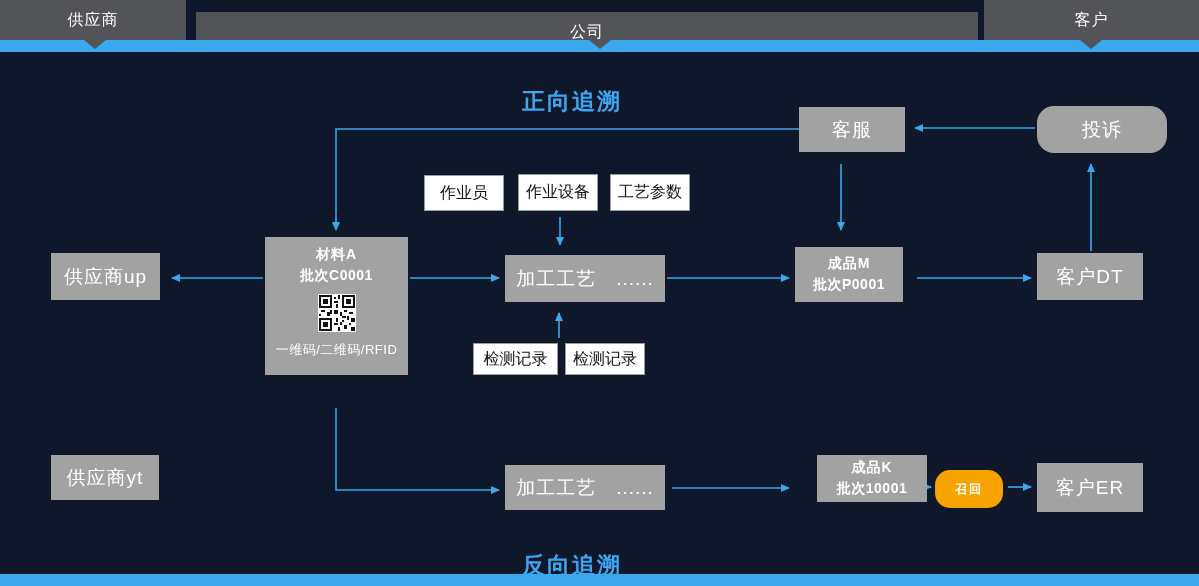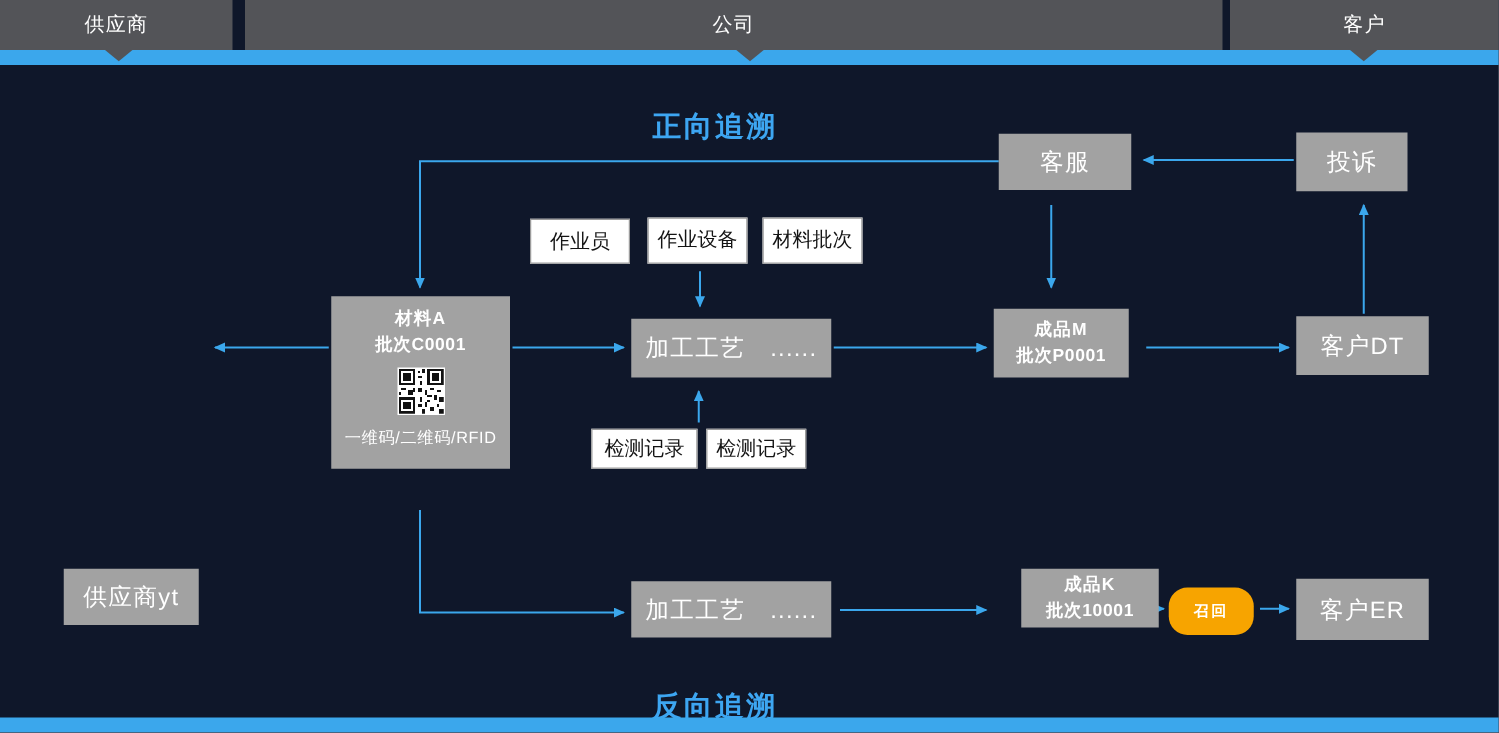--- a/index.html
+++ b/index.html
@@ -4,21 +4,21 @@
 <style>
   * { margin:0; padding:0; box-sizing:border-box; }
   html,body { width:1199px; }
   body { font-family:"Liberation Sans","DejaVu Sans",sans-serif; background:#fff; }
   .canvas { position:relative; width:1199px; height:586px; background:#0f172a; overflow:hidden; }
 
   
   .seg { position:absolute; top:0; height:40px; background:#535458; color:#fff;
          display:flex; align-items:center; justify-content:center; font-size:16px; letter-spacing:1px; }
   .seg-supplier { left:0; width:186px; }
-  .seg-company  { left:196px; width:782px; }
+  .seg-company  { left:196px; width:782px;margin-top:12px; }
   .seg-customer { left:984px; width:215px; }
 
   .bluebar { position:absolute; left:0; width:1199px; height:12px; background:#3BA7EC; }
   .bluebar-top { top:40px; }
   .bluebar-bottom { top:574px; }
 
   .notch { position:absolute; top:40px; width:0; height:0; z-index:3;
            border-left:11px solid transparent; border-right:11px solid transparent;
            border-top:9px solid #535458; }
   .notch-supplier { left:84px; }
@@ -32,21 +32,21 @@
   .title-backward { left:452px; top:531px;margin-top:19px; }
 
   
   .node { position:absolute; background:#A2A2A2; color:#fff; display:flex; flex-direction:column;
           align-items:center; justify-content:center; text-align:center; }
   .node .lbl { font-size:19px; letter-spacing:1px; }
   .node .name { font-size:14px; font-weight:bold; letter-spacing:1px; }
   .node .batch { font-size:14px; font-weight:bold; margin-top:3px; letter-spacing:.5px; }
 
   .n-kefu        { left:799px;  top:107px; width:106px; height:45px; }
-  .n-tousu       { left:1037px; top:106px; width:89px; height:47px; }
+  .n-tousu       { left:1037px; top:106px; width:130px; height:47px;border-radius:17px; }
   .n-gys-up      { left:51px;   top:253px; width:109px; height:47px; }
   .n-material-a  { left:265px;  top:237px; width:143px; height:138px; justify-content:flex-start; padding-top:9px; }
   .n-process-top { left:505px;  top:255px; width:160px; height:47px; }
   .n-product-m   { left:795px;  top:247px; width:108px; height:55px; }
   .n-kehu-dt     { left:1037px; top:253px; width:106px; height:47px; }
   .n-gys-yt      { left:51px;   top:455px; width:108px; height:45px; }
   .n-process-bot { left:505px;  top:465px; width:160px; height:45px; }
   .n-product-k   { left:781px;  top:455px; width:110px; height:47px;margin-left:36px; }
   .n-kehu-er     { left:1037px; top:463px; width:106px; height:49px; }
 
@@ -112,20 +112,23 @@
       <path d="M910,487 L931,487" marker-end="url(#ah)"></path>
       <path d="M1008,487 L1031,487" marker-end="url(#ah)"></path>
     </g>
   </svg>
 
   <div class="node n-kefu">
     <span class="lbl">客服</span>
   </div>
   <div class="node n-tousu">
     <span class="lbl">投诉</span>
+  </div>
+  <div class="node n-gys-up">
+    <span class="lbl">供应商up</span>
   </div>
 
   <div class="node n-material-a">
     <span class="name">材料A</span>
     <span class="batch">批次C0001</span>
     <span class="qr">
       <svg width="36" height="36" viewBox="0 0 19 19" shape-rendering="crispEdges">
         <rect x="0" y="0" width="19" height="19" fill="#fff"></rect>
         <g fill="#111">
           <rect x="0" y="0" width="7" height="7"></rect>
@@ -191,18 +194,18 @@
     <span class="name">成品K</span>
     <span class="batch">批次10001</span>
   </div>
   <div class="recall">召回</div>
   <div class="node n-kehu-er">
     <span class="lbl">客户ER</span>
   </div>
 
   <div class="tag t-equipment">作业设备</div>
   <div class="tag t-operator">作业员</div>
-  <div class="tag t-matbatch">材料批次</div>
+  <div class="tag t-matbatch">工艺参数</div>
   <div class="tag t-inspect">检测记录</div>
   <div class="tag t-params">检测记录</div>
 
   <div class="bluebar bluebar-bottom"></div>
 </div>
 
 </body></html>

